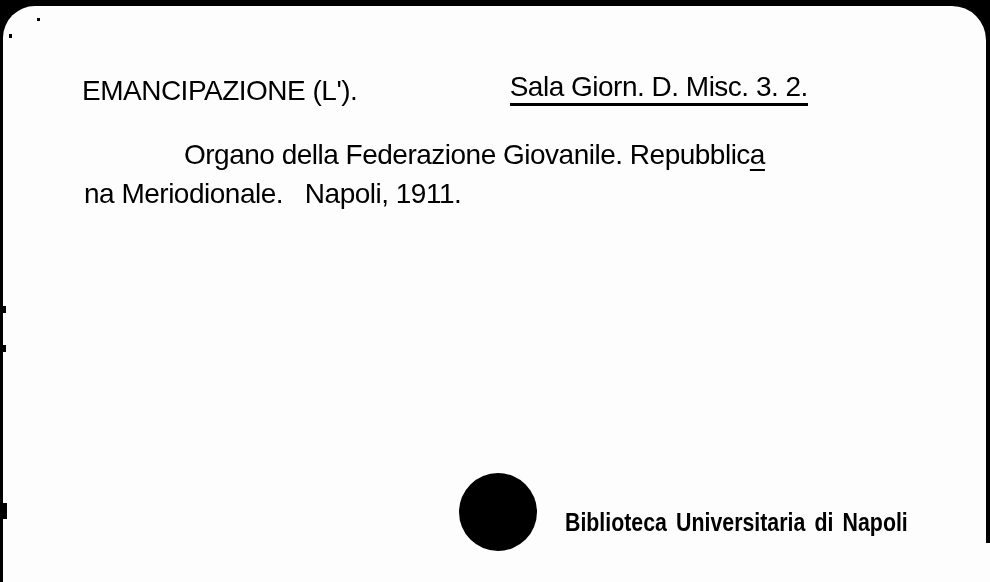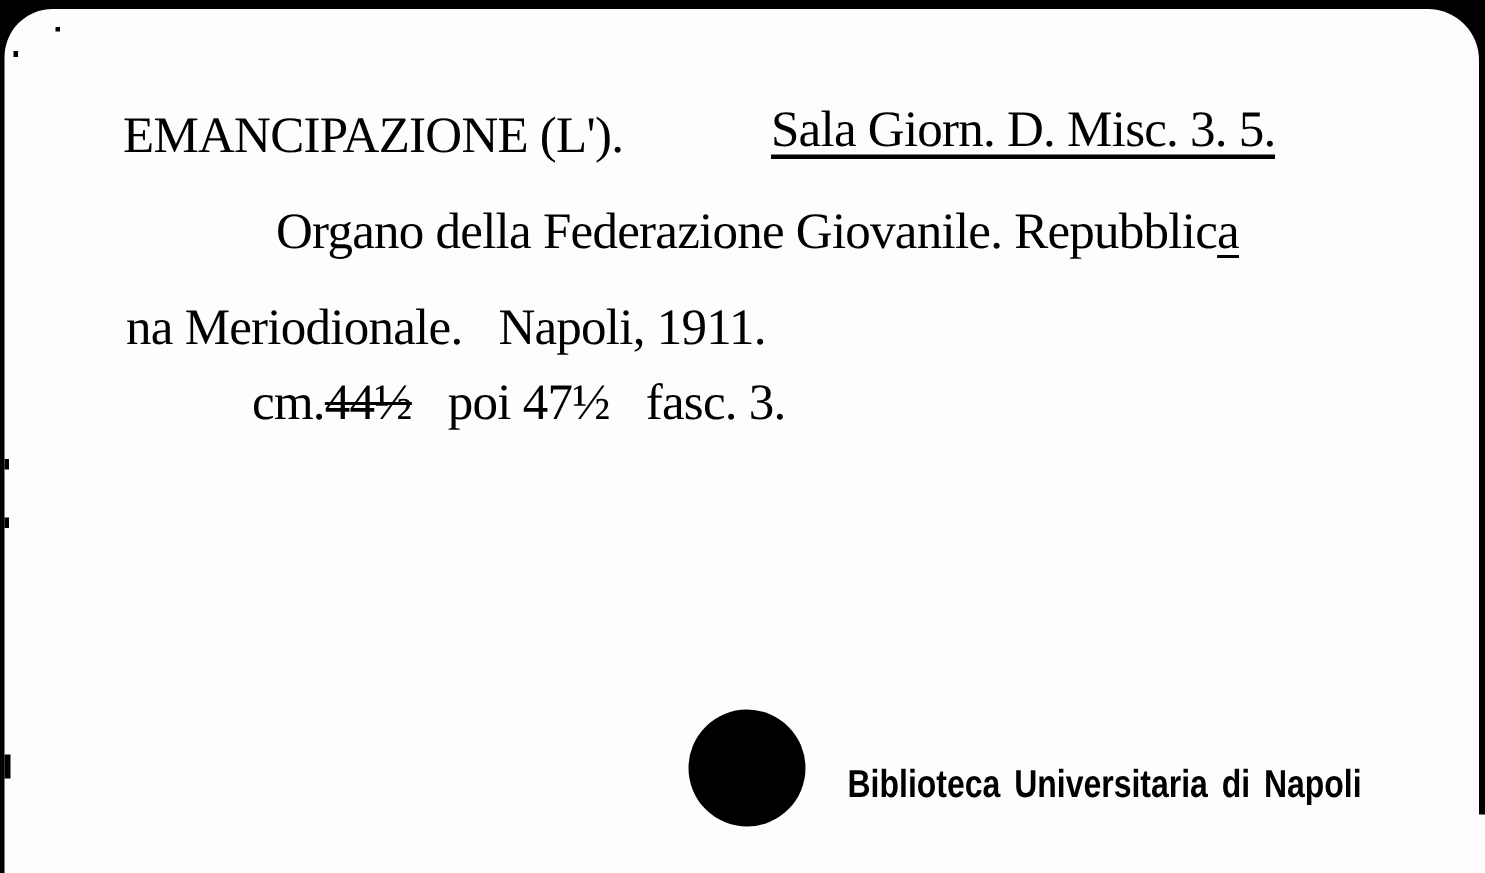--- a/index.html
+++ b/index.html
@@ -29,35 +29,35 @@
   .patch-bottom-right {
     position: absolute;
     left: 983px;
     top: 543px;
     width: 7px;
     height: 39px;
     background: #fdfdfd;
   }
   .tw {
     position: absolute;
-    font-family: Liberation Serif, serif;
-    font-size: 34px;
+    font-family: Liberation Sans, sans-serif;
+    font-size: 28px;
     line-height: 33px;
     color: #000000;
     white-space: pre;
     letter-spacing: -0.5px;
   }
   .shelfmark-line { left: 463px; top: 31px; }
   .shelfmark-line .underlined-heavy {
     display: inline-block;
     border-bottom: 3px solid #000000;
   }
   .title-line { left: 79px; top: 68px; }
   .desc-line1 { left: 167px; top: 132px; margin-left: 14px; }
-  .desc-line2 { left: 81px; top: 171px; margin-top: 25px; }
+  .desc-line2 { left: 81px; top: 171px; }
   .size-line { left: 165px; top: 246px; }
   .holdings-line { left: 152px; top: 303px; }
   .struck {
     text-decoration: line-through;
     text-decoration-thickness: 2px;
   }
   .hyphen-underlined {
     text-decoration: underline;
     text-decoration-thickness: 2px;
     text-underline-offset: 5px;
@@ -96,30 +96,29 @@
   .edge-mark-3 { left: 0;   top: 497px; width: 4px; height: 16px; }
 </style>
 </head>
 <body>
 
 <div class="scan">
 
   <div class="card">
 
     <div class="tw shelfmark-line">
-      <span class="underlined-heavy">Sala Giorn. D. Misc. 3. 5.</span>
+      <span class="underlined-heavy">Sala Giorn. D. Misc. 3. 2.</span>
     </div>
 
     <div class="tw title-line">EMANCIPAZIONE (L').</div>
 
     <div class="tw desc-line1"><span>Organo della Federazione Giovanile. Repubblic</span><span class="hyphen-underlined">a</span></div>
 
     <div class="tw desc-line2">na Meriodionale.   Napoli, 1911.</div>
 
-    <div class="tw size-line"><span>cm.</span><span class="struck">44½</span><span>   poi 47½   fasc. 3.</span></div>
 
 
     <div class="stamp-circle"></div>
 
     <div class="stamp-text">Biblioteca Universitaria di Napoli</div>
 
     <div class="speck speck-1"></div>
     <div class="speck speck-2"></div>
     <div class="speck edge-mark-1"></div>
     <div class="speck edge-mark-2"></div>

